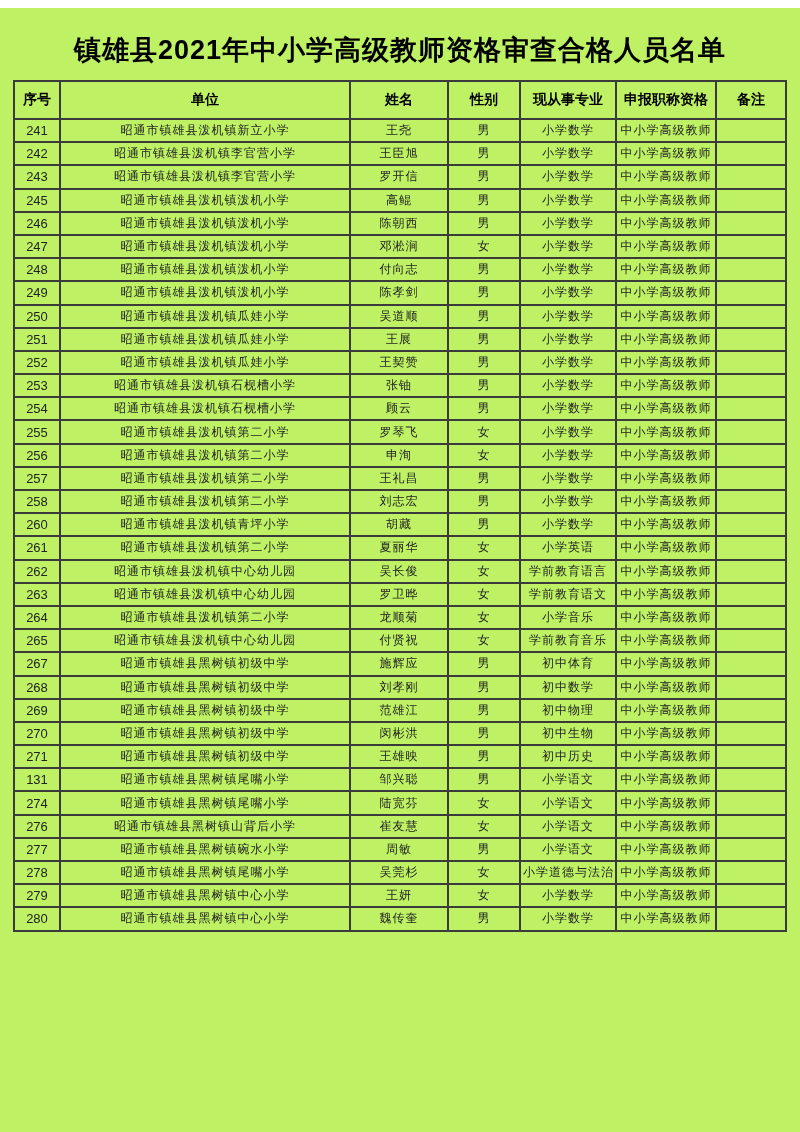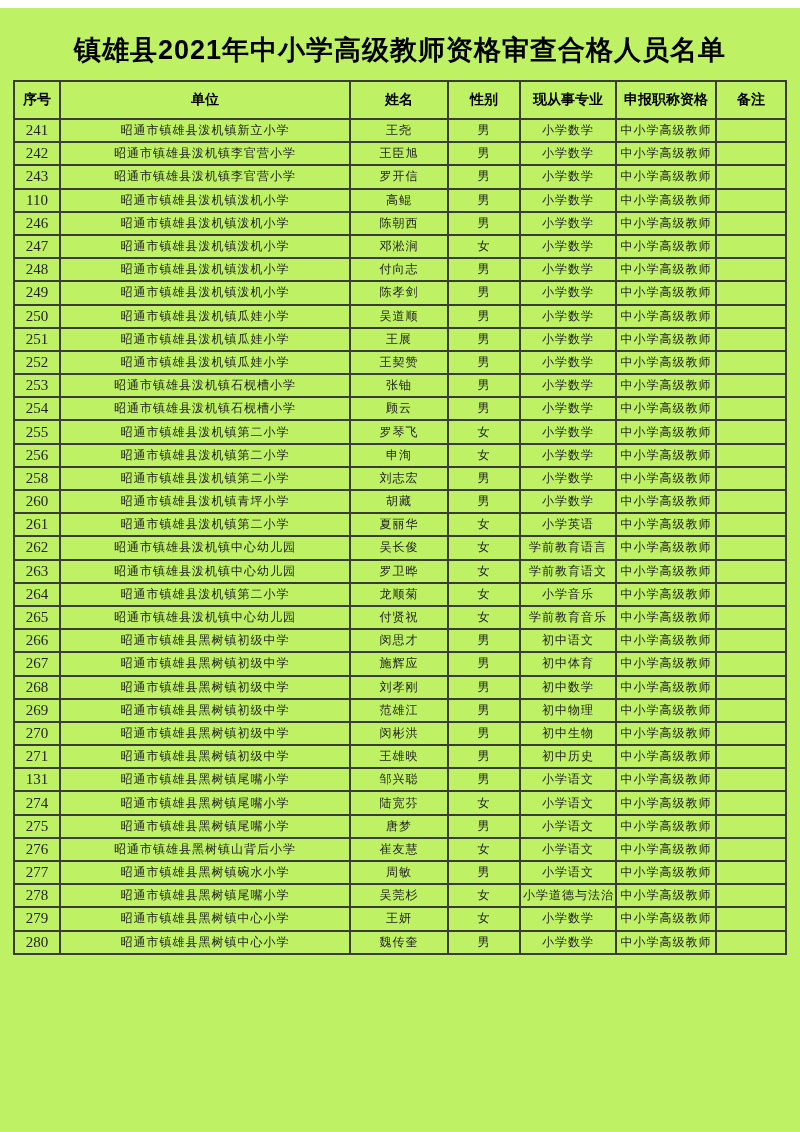--- a/index.html
+++ b/index.html
@@ -56,23 +56,23 @@
     font-size: 14px;
     color: #000000;
   }
   table.roster td {
     height: 21.2px;
     font-size: 12px;
     letter-spacing: 1px;
     color: #222222;
   }
   table.roster td.cell-no {
-    font-family: Liberation Serif, serif;
+    font-family: Liberation Sans, sans-serif;
     letter-spacing: 0;
-    font-size: 15px;
+    font-size: 13px;
   }
 </style>
 </head>
 <body>
 
 <div class="page">
   <h1 class="doc-title">镇雄县2021年中小学高级教师资格审查合格人员名单</h1>
 
   <table class="roster">
     <colgroup>
@@ -117,21 +117,21 @@
         <tr>
           <td class="cell-no">243</td>
           <td class="cell-unit">昭通市镇雄县泼机镇李官营小学</td>
           <td class="cell-name">罗开信</td>
           <td class="cell-gender">男</td>
           <td class="cell-subject">小学数学</td>
           <td class="cell-qualification">中小学高级教师</td>
           <td class="cell-remark"></td>
         </tr>
         <tr>
-          <td class="cell-no">110</td>
+          <td class="cell-no">245</td>
           <td class="cell-unit">昭通市镇雄县泼机镇泼机小学</td>
           <td class="cell-name">高鲲</td>
           <td class="cell-gender">男</td>
           <td class="cell-subject">小学数学</td>
           <td class="cell-qualification">中小学高级教师</td>
           <td class="cell-remark"></td>
         </tr>
         <tr>
           <td class="cell-no">246</td>
           <td class="cell-unit">昭通市镇雄县泼机镇泼机小学</td>
@@ -225,20 +225,29 @@
         <tr>
           <td class="cell-no">256</td>
           <td class="cell-unit">昭通市镇雄县泼机镇第二小学</td>
           <td class="cell-name">申洵</td>
           <td class="cell-gender">女</td>
           <td class="cell-subject">小学数学</td>
           <td class="cell-qualification">中小学高级教师</td>
           <td class="cell-remark"></td>
         </tr>
         <tr>
+          <td class="cell-no">257</td>
+          <td class="cell-unit">昭通市镇雄县泼机镇第二小学</td>
+          <td class="cell-name">王礼昌</td>
+          <td class="cell-gender">男</td>
+          <td class="cell-subject">小学数学</td>
+          <td class="cell-qualification">中小学高级教师</td>
+          <td class="cell-remark"></td>
+        </tr>
+        <tr>
           <td class="cell-no">258</td>
           <td class="cell-unit">昭通市镇雄县泼机镇第二小学</td>
           <td class="cell-name">刘志宏</td>
           <td class="cell-gender">男</td>
           <td class="cell-subject">小学数学</td>
           <td class="cell-qualification">中小学高级教师</td>
           <td class="cell-remark"></td>
         </tr>
         <tr>
           <td class="cell-no">260</td>
@@ -288,29 +297,20 @@
         <tr>
           <td class="cell-no">265</td>
           <td class="cell-unit">昭通市镇雄县泼机镇中心幼儿园</td>
           <td class="cell-name">付贤祝</td>
           <td class="cell-gender">女</td>
           <td class="cell-subject">学前教育音乐</td>
           <td class="cell-qualification">中小学高级教师</td>
           <td class="cell-remark"></td>
         </tr>
         <tr>
-          <td class="cell-no">266</td>
-          <td class="cell-unit">昭通市镇雄县黑树镇初级中学</td>
-          <td class="cell-name">闵思才</td>
-          <td class="cell-gender">男</td>
-          <td class="cell-subject">初中语文</td>
-          <td class="cell-qualification">中小学高级教师</td>
-          <td class="cell-remark"></td>
-        </tr>
-        <tr>
           <td class="cell-no">267</td>
           <td class="cell-unit">昭通市镇雄县黑树镇初级中学</td>
           <td class="cell-name">施辉应</td>
           <td class="cell-gender">男</td>
           <td class="cell-subject">初中体育</td>
           <td class="cell-qualification">中小学高级教师</td>
           <td class="cell-remark"></td>
         </tr>
         <tr>
           <td class="cell-no">268</td>
@@ -355,29 +355,20 @@
           <td class="cell-gender">男</td>
           <td class="cell-subject">小学语文</td>
           <td class="cell-qualification">中小学高级教师</td>
           <td class="cell-remark"></td>
         </tr>
         <tr>
           <td class="cell-no">274</td>
           <td class="cell-unit">昭通市镇雄县黑树镇尾嘴小学</td>
           <td class="cell-name">陆宽芬</td>
           <td class="cell-gender">女</td>
-          <td class="cell-subject">小学语文</td>
-          <td class="cell-qualification">中小学高级教师</td>
-          <td class="cell-remark"></td>
-        </tr>
-        <tr>
-          <td class="cell-no">275</td>
-          <td class="cell-unit">昭通市镇雄县黑树镇尾嘴小学</td>
-          <td class="cell-name">唐梦</td>
-          <td class="cell-gender">男</td>
           <td class="cell-subject">小学语文</td>
           <td class="cell-qualification">中小学高级教师</td>
           <td class="cell-remark"></td>
         </tr>
         <tr>
           <td class="cell-no">276</td>
           <td class="cell-unit">昭通市镇雄县黑树镇山背后小学</td>
           <td class="cell-name">崔友慧</td>
           <td class="cell-gender">女</td>
           <td class="cell-subject">小学语文</td>

